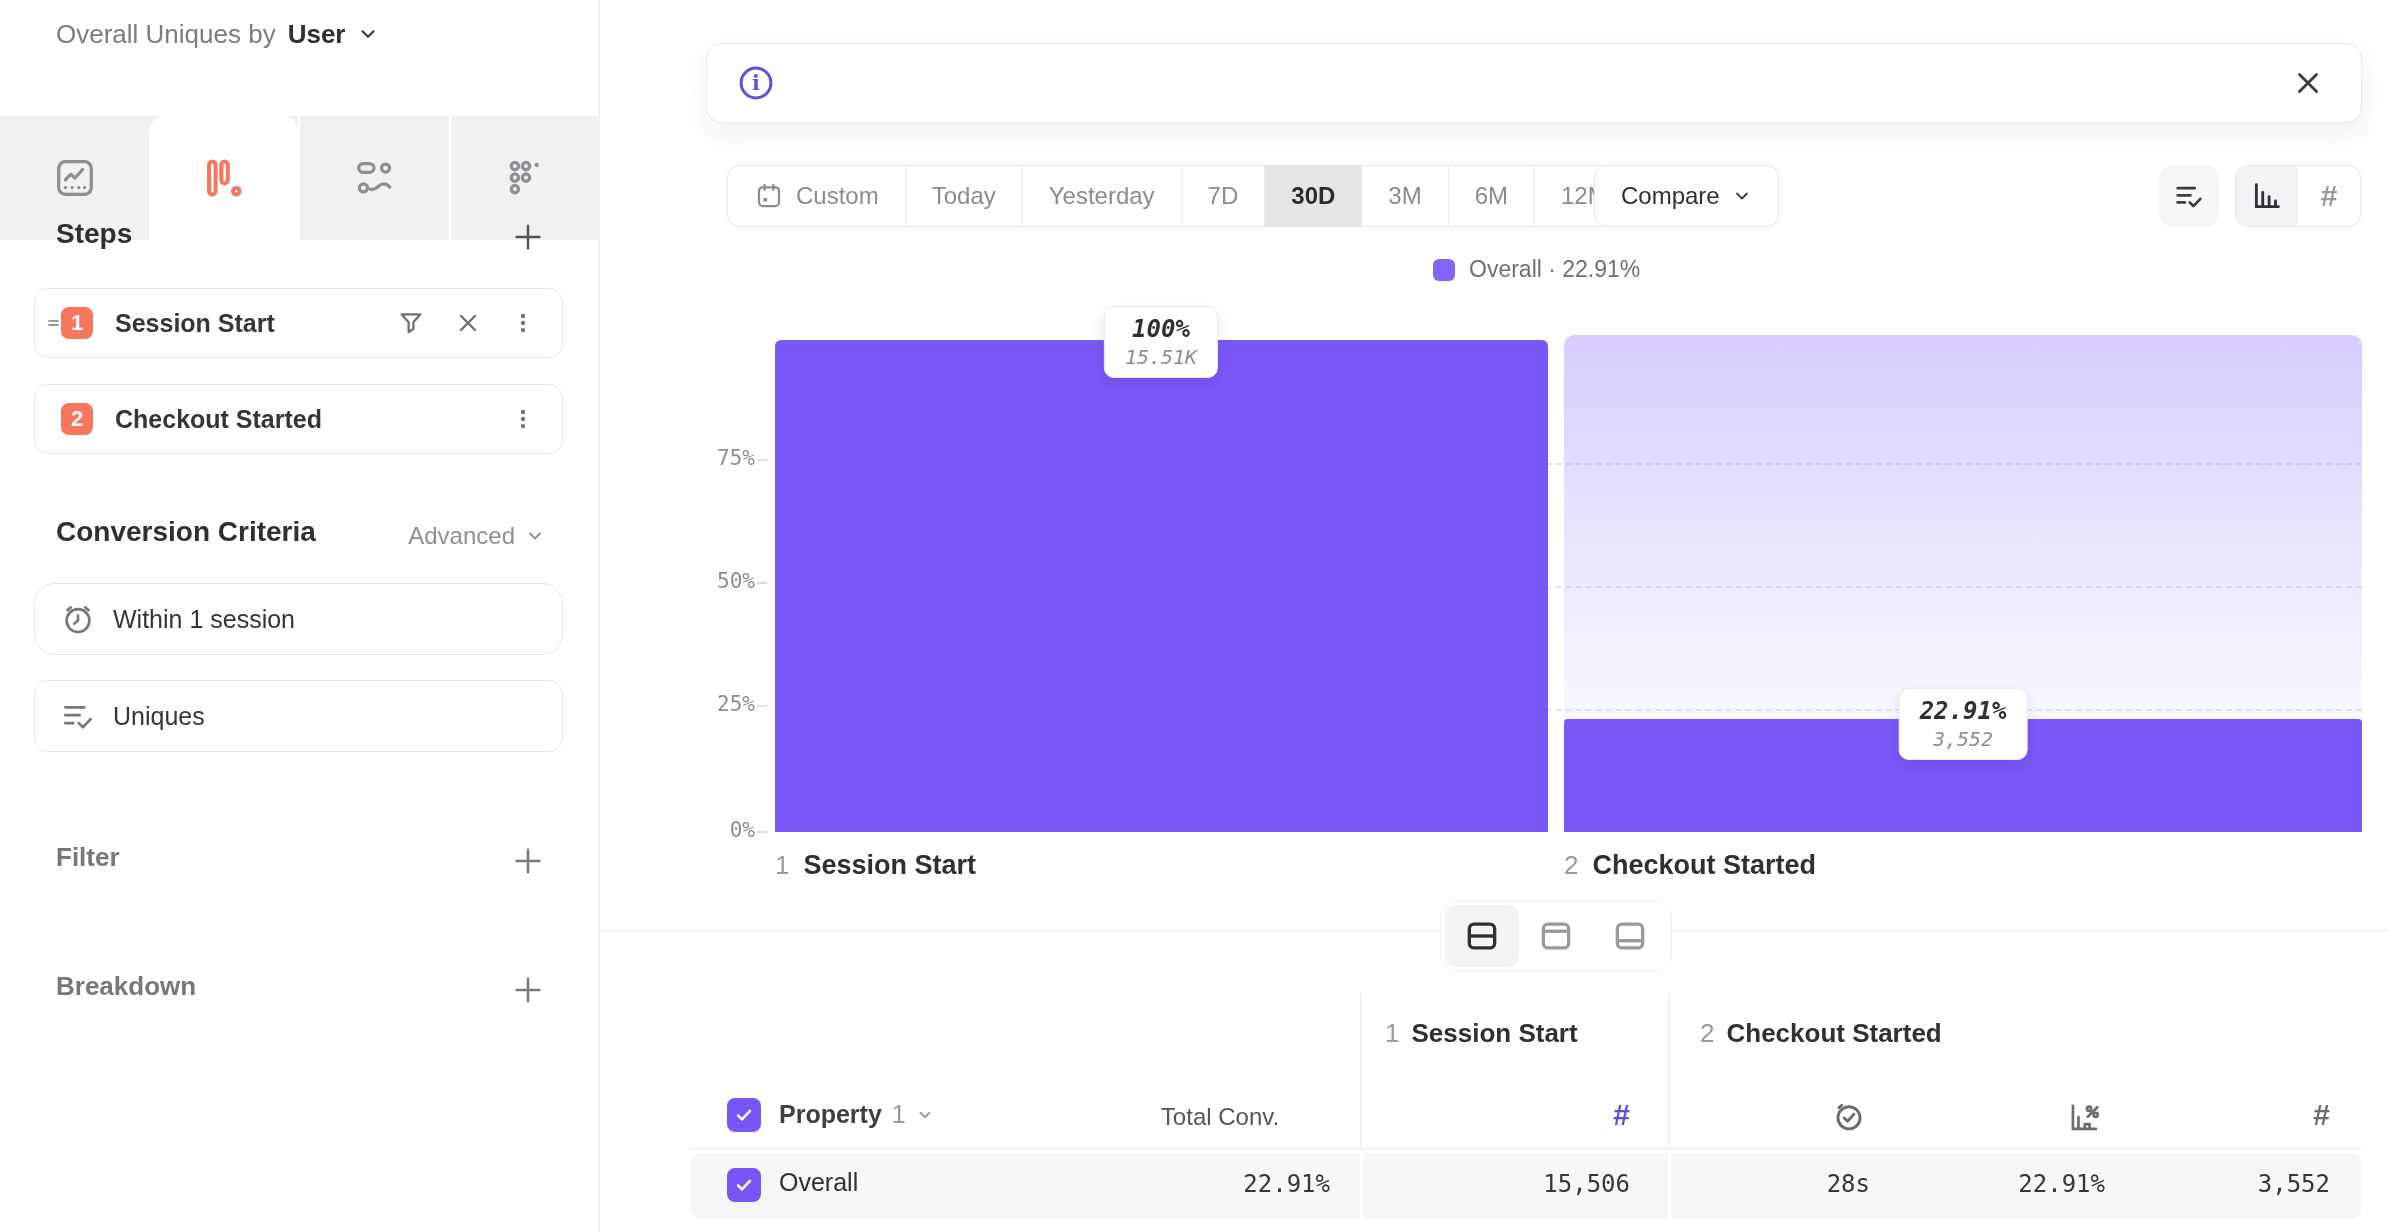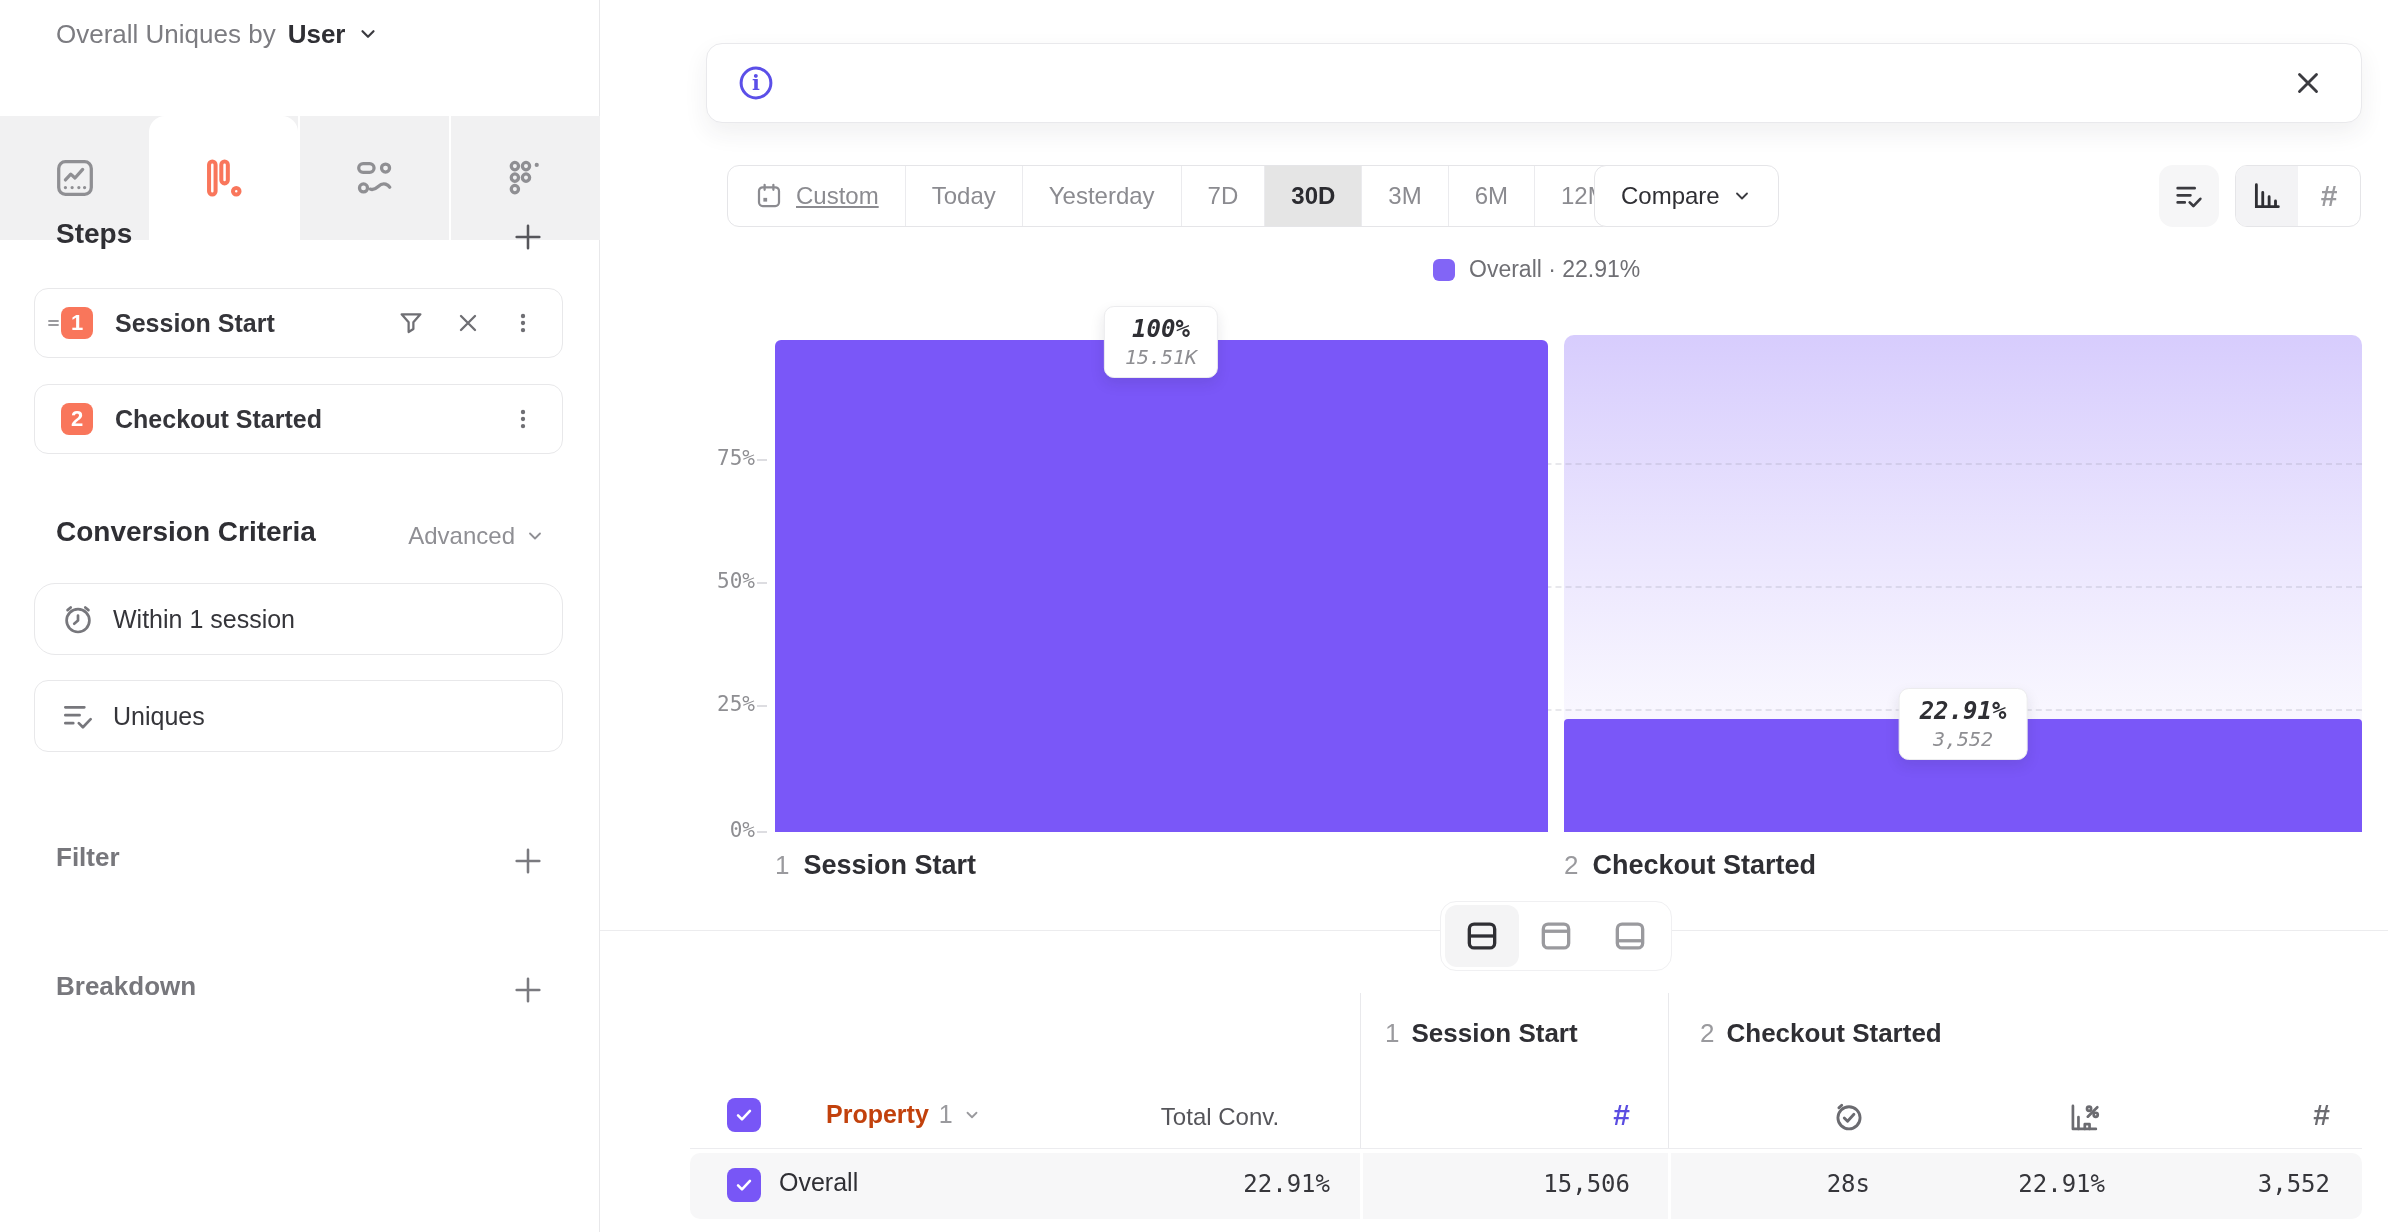--- a/index.html
+++ b/index.html
@@ -41,21 +41,21 @@
             border:1px solid #e9e9ec; border-radius:16px; box-shadow:0 10px 24px rgba(40,40,60,0.07);
             display:flex; align-items:center; padding:0 36px 0 30px; gap:18px; }
   .banner-text { font-size:26px; font-weight:500; color:#2f2f34; }
   .banner-close { margin-left:auto; width:34px; height:34px; cursor:pointer; }
 
   .toolbar { position:absolute; left:0; top:165px; width:1788px; height:62px; }
   .date-control { position:absolute; left:127px; top:0; height:62px; display:flex; align-items:stretch;
                   border:1px solid #e5e5e8; border-radius:12px; overflow:hidden; background:#fff; }
   .date-cell { display:flex; align-items:center; gap:12px; padding:0 26px; font-size:24px; color:#8b8b90;
                border-left:1px solid #ebebee; cursor:pointer; white-space:nowrap; }
-  .date-cell:first-child { border-left:none;text-decoration:underline; }
+  .date-cell:first-child { border-left:none; }
   .date-cell.active { background:#e5e5e5; color:#2b2b30; font-weight:700; }
   .compare-btn { position:absolute; left:994px; top:0; height:62px; border:1px solid #e5e5e8; border-radius:12px;
                  display:flex; align-items:center; gap:12px; padding:0 26px; font-size:24px; font-weight:500; color:#2f2f34; background:#fff; cursor:pointer; }
   .right-cluster { position:absolute; right:27px; top:0; height:62px; display:flex; align-items:center; gap:16px; }
   .ghost-iconbtn { width:60px; height:62px; border-radius:14px; background:#f6f6f7; display:flex; align-items:center; justify-content:center; cursor:pointer; }
   .seg { display:flex; align-items:center; border:1px solid #e5e5e8; border-radius:12px; background:#fff; overflow:hidden; height:62px; }
   .seg-cell { width:62px; height:62px; display:flex; align-items:center; justify-content:center; cursor:pointer; }
   .seg-cell.active { background:#f3f3f5; }
   .hash { font-size:30px; font-weight:600; color:#9a9a9e; font-family:"Liberation Sans",sans-serif; }
   .funnel-steps-btn { height:62px; border:1px solid #e5e5e8; border-radius:12px; background:#fff;
@@ -90,21 +90,21 @@
 
   
   .tgroup { position:absolute; top:1018px; display:flex; align-items:baseline; gap:12px; }
   .tgroup .num { font-size:26px; color:#9a9a9e; }
   .tgroup .lbl { font-size:26px; font-weight:600; color:#2f2f34; }
   .vborder { position:absolute; top:993px; width:1px; height:155px; background:#e9e9ec; }
   .header-bottom { position:absolute; left:90px; top:1148px; width:1672px; height:1px; background:#ececef; }
   .checkbox { position:absolute; width:34px; height:34px; border-radius:8px; background:#7856F6;
               display:flex; align-items:center; justify-content:center; cursor:pointer; }
   .prop-head { position:absolute; left:179px; top:1100px; display:flex; align-items:center; gap:10px; font-size:25px; }
-  .prop-name { font-weight:600; color:#c2410c;margin-left:47px; }
+  .prop-name { font-weight:600; color:#404040; }
   .prop-num { color:#9a9a9e; }
   .th-right { position:absolute; text-align:center; font-size:24px; color:#55555a; }
   .hash-col { position:absolute; text-align:right; font-size:30px; font-weight:600; }
   .col-icon { position:absolute; top:1098px; }
   .trow-bg { position:absolute; left:90px; top:1153px; width:1672px; height:66px; background:#f7f7f8; border-radius:10px; }
   .trow-gap { position:absolute; top:1153px; width:3px; height:66px; background:#ffffff; }
   .cell-name { position:absolute; left:179px; top:1168px; font-size:25px; color:#2f2f34; }
   .cell-num { position:absolute; top:1170px; width:220px; text-align:right;
               font-family:"DejaVu Sans Mono",monospace; font-size:24px; color:#36363b; }
 </style>

